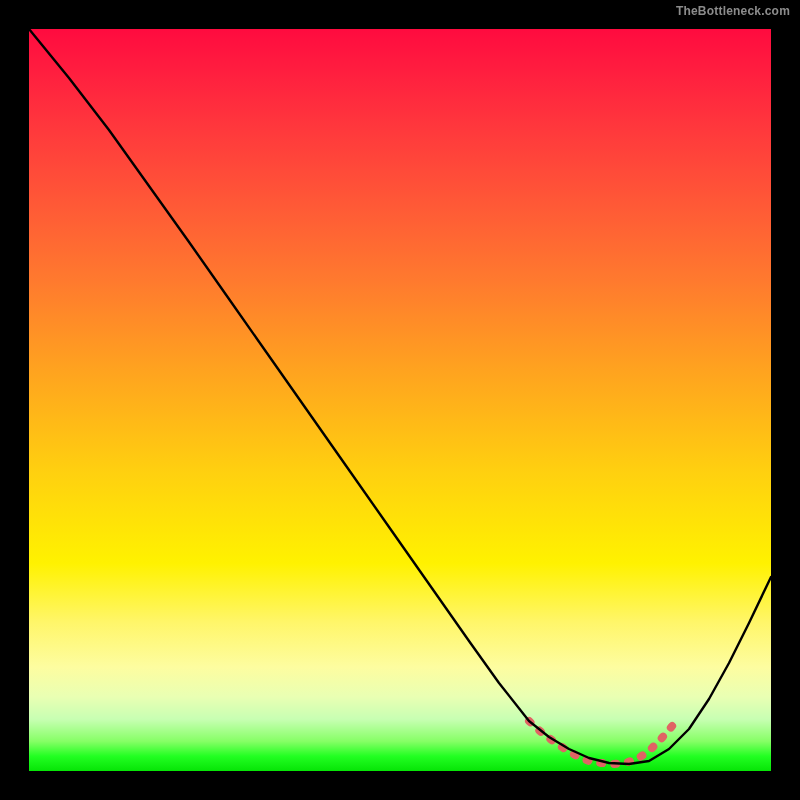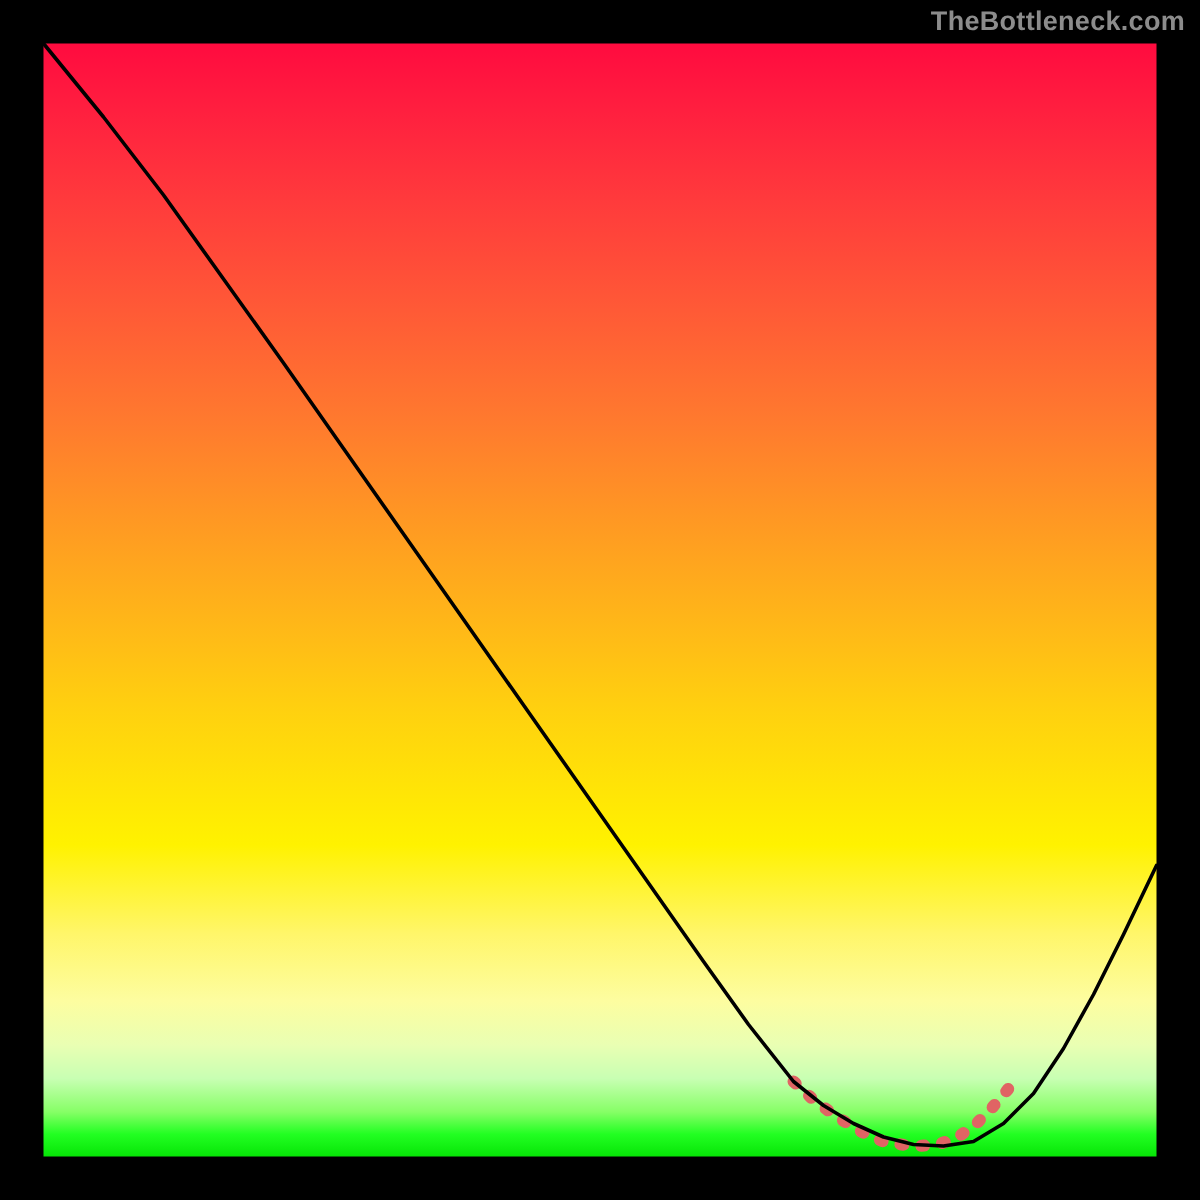--- a/index.html
+++ b/index.html
@@ -47,21 +47,21 @@
     top: 29px;
     width: 742px;
     height: 742px;
     overflow: visible;
   }
   .watermark {
     position: absolute;
     top: 4px;
     right: 10px;
     font-family: Arial, Helvetica, sans-serif;
-    font-size: 18px;
+    font-size: 12px;
     font-weight: 700;
     color: #8c8c8c;
     letter-spacing: 0.2px;
   }
 </style>
 </head>
 <body>
 
 <div class="stage">
   <div class="plot"></div>

